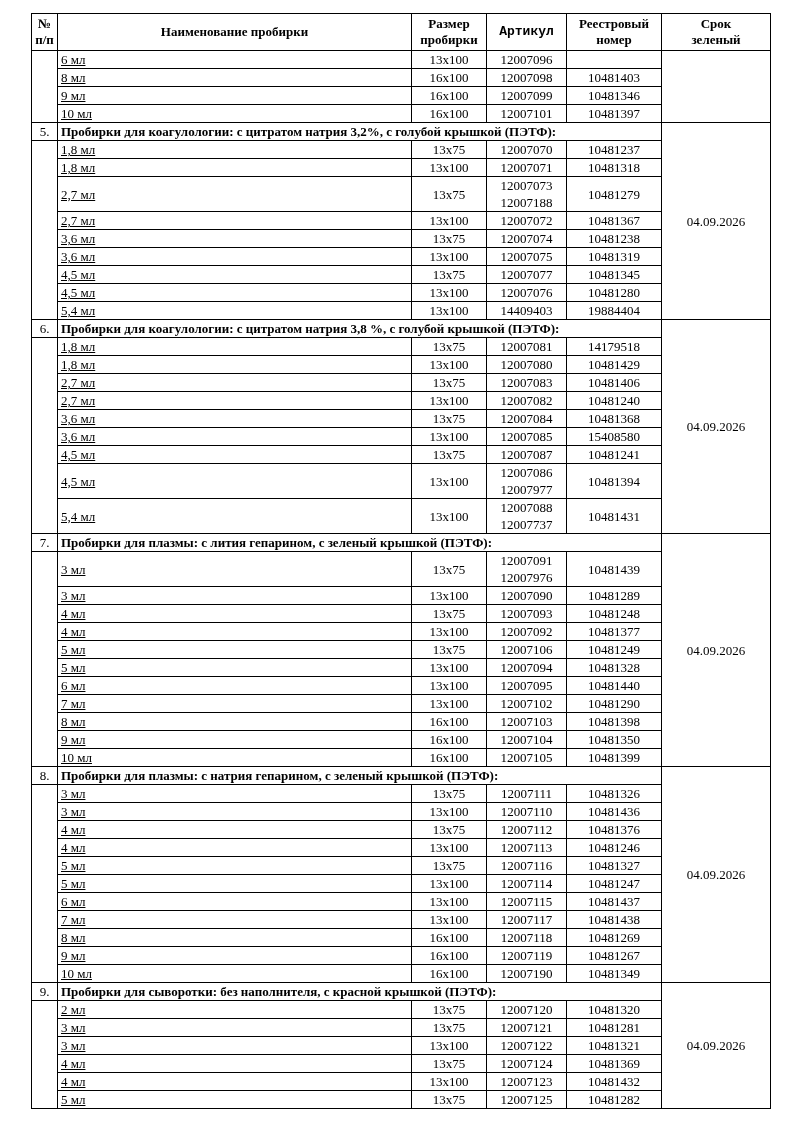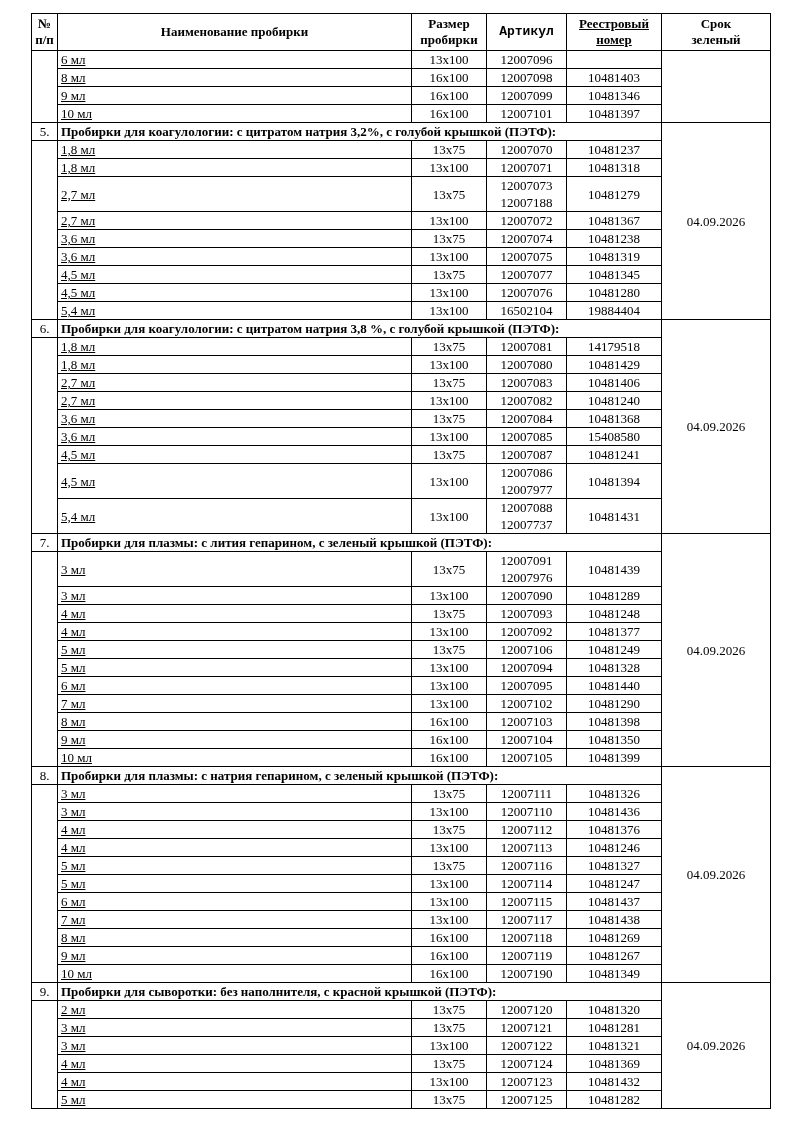--- a/index.html
+++ b/index.html
@@ -49,21 +49,21 @@
   td.validity { text-align: center; }
   td.article  { white-space: pre-line; }
   td.section-title {
     font-weight: bold;
     text-align: left;
   }
   .w-num      { width: 26px; }
   .w-name     { width: 354px; }
   .w-size     { width: 75px; margin-top: 24px; }
   .w-article  { width: 80px; font-family: Liberation Mono, monospace; }
-  .w-registry { width: 95px; text-decoration: underline; }
+  .w-registry { width: 95px; }
   .w-validity { width: 109px; }
 </style>
 </head>
 <body>
 
 <div class="page">
   <table class="tube-table">
     <thead>
       <tr>
         <th class="w-num">№
@@ -156,21 +156,21 @@
         </tr>
         <tr>
           <td class="name">4,5 мл</td>
           <td class="size">13x100</td>
           <td class="article">12007076</td>
           <td class="registry">10481280</td>
         </tr>
         <tr>
           <td class="name">5,4 мл</td>
           <td class="size">13x100</td>
-          <td class="article">16502104</td>
+          <td class="article">14409403</td>
           <td class="registry">19884404</td>
         </tr>
         <tr>
           <td class="num">6.</td>
           <td class="section-title" colspan="4">Пробирки для коагулологии: с цитратом натрия 3,8 %, с голубой крышкой (ПЭТФ):</td>
           <td class="validity" rowspan="10">04.09.2026</td>
         </tr>
         <tr>
           <td class="num" rowspan="9"></td>
           <td class="name">1,8 мл</td>

